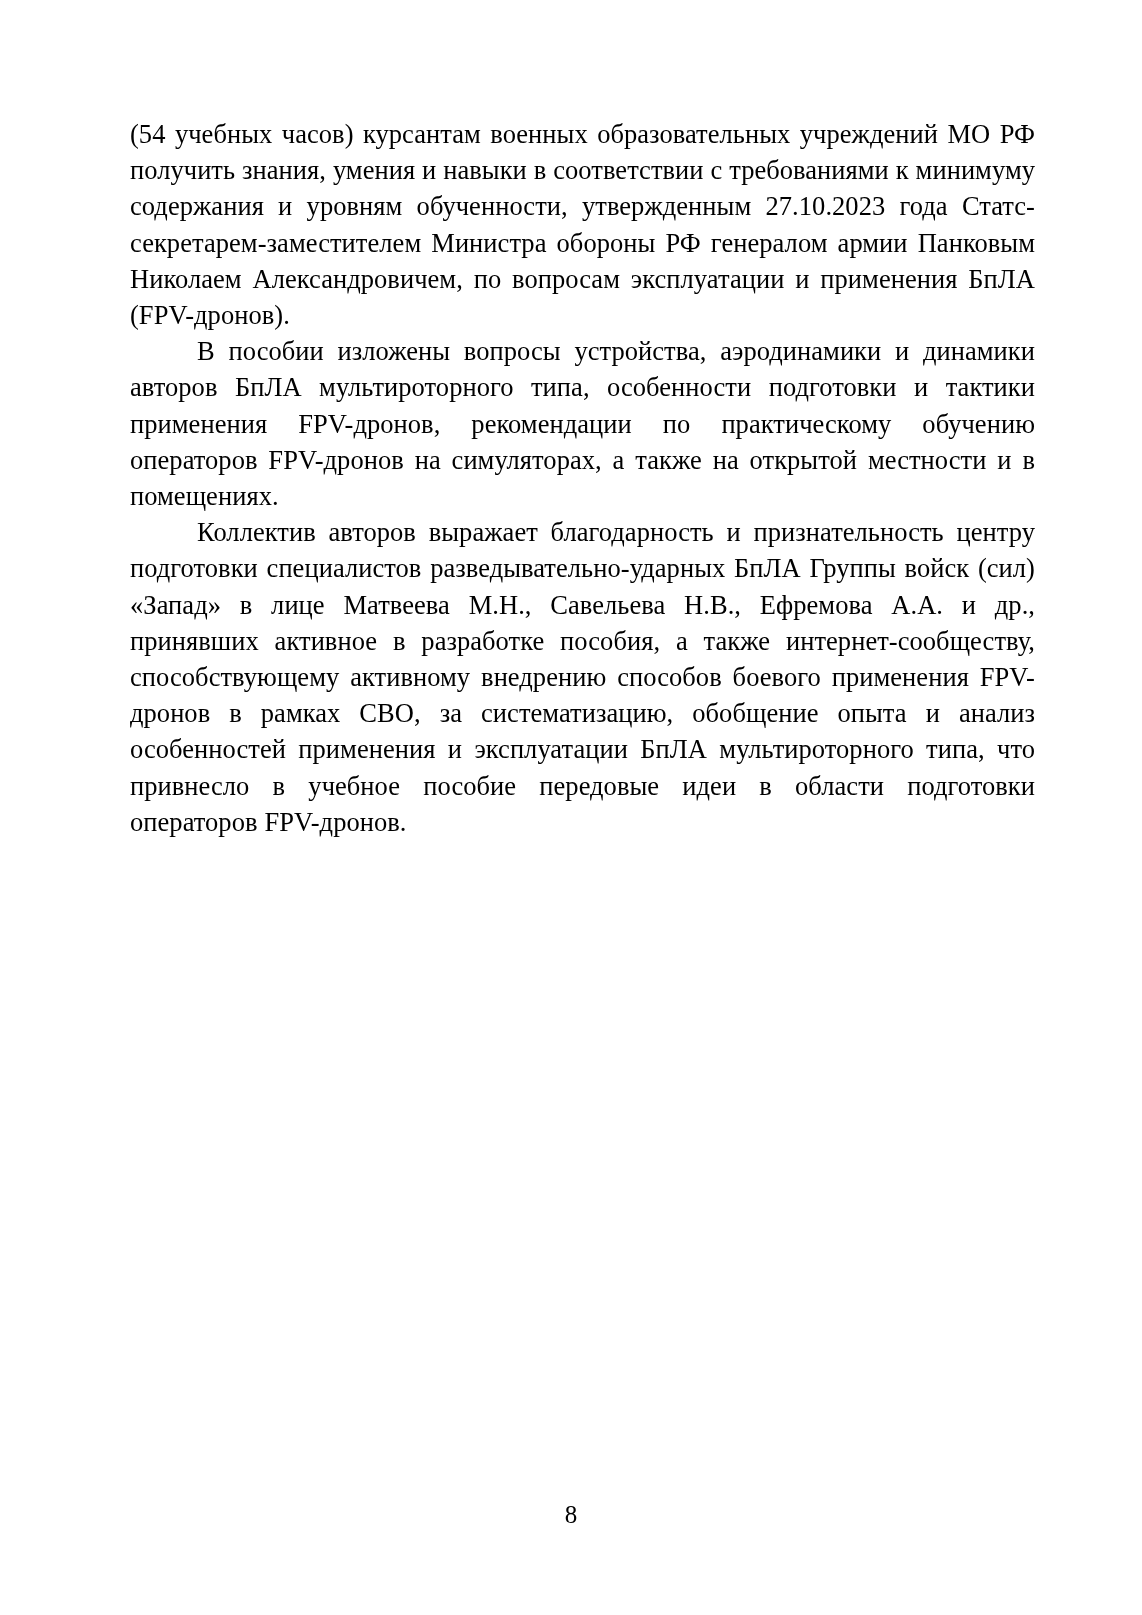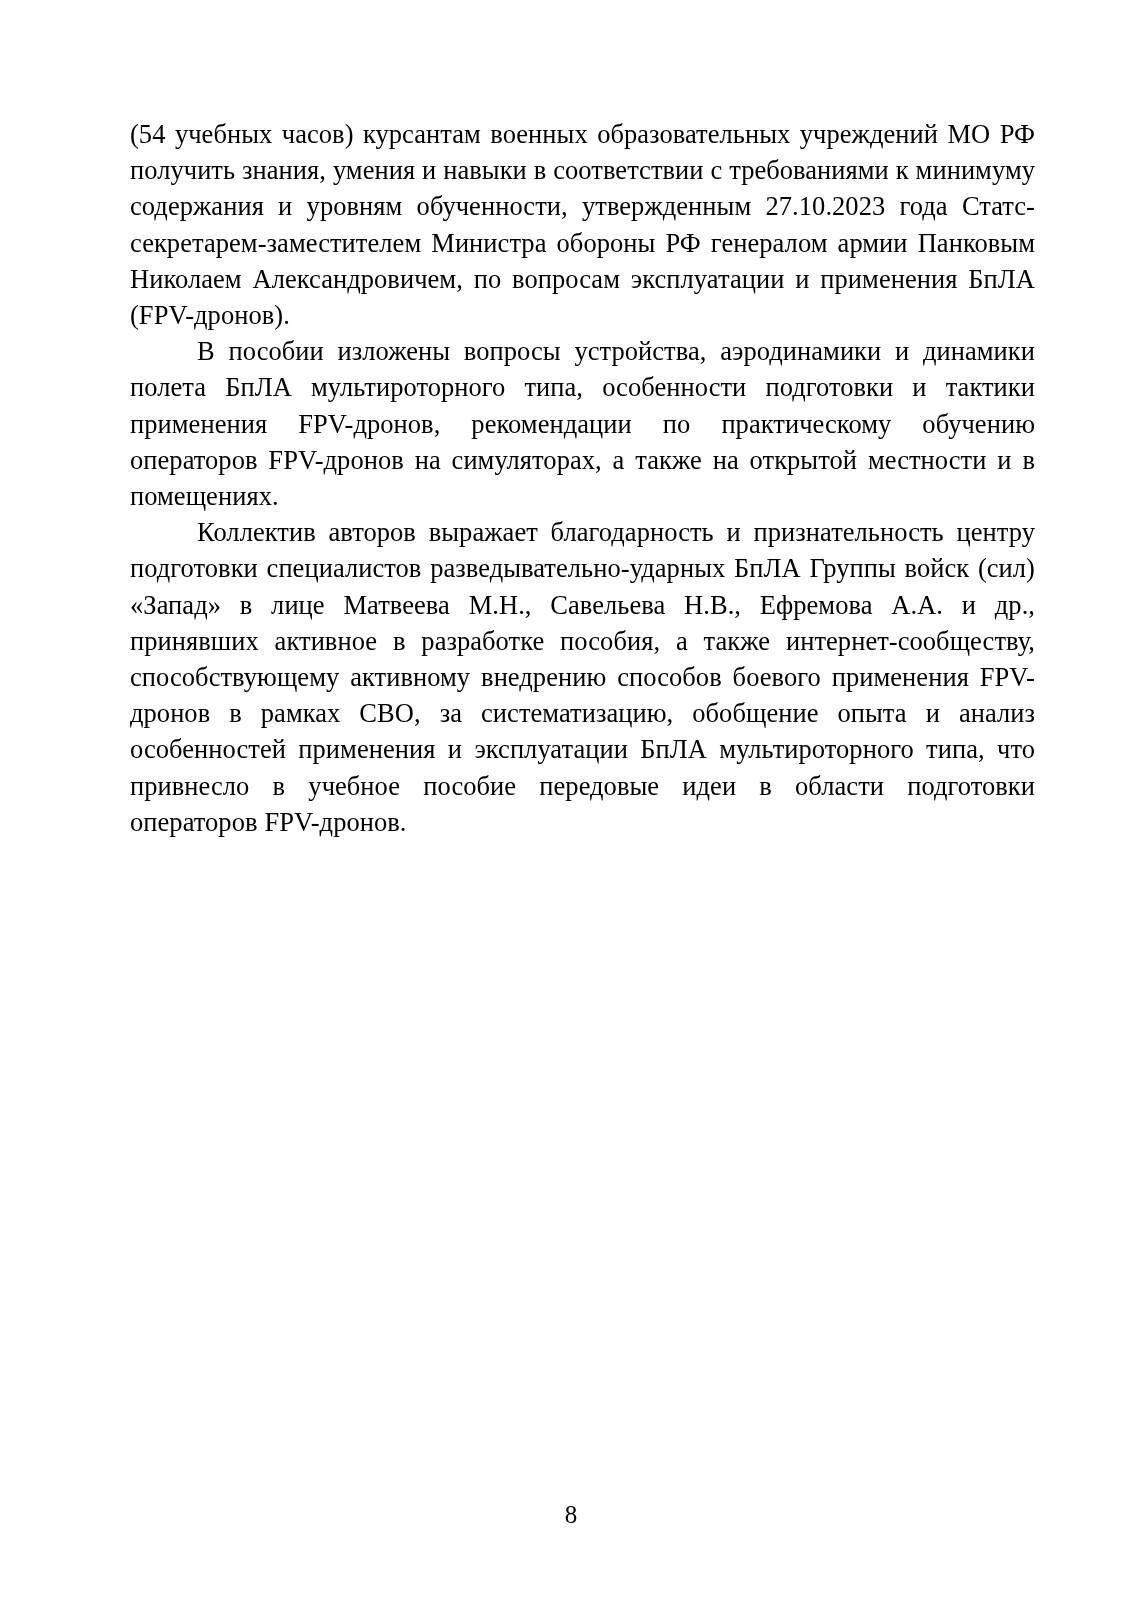--- a/index.html
+++ b/index.html
@@ -59,21 +59,21 @@
 </style>
 </head>
 <body>
 
 <div class="page">
 
   <div class="text-block">
 
     <p class="para no-indent">(54 учебных часов) курсантам военных образовательных учреждений МО РФ получить знания, умения и навыки в соответствии с требованиями к минимуму содержания и уровням обученности, утвержденным 27.10.2023 года Статс-секретарем-заместителем Министра обороны РФ генералом армии Панковым Николаем Александровичем, по вопросам эксплуатации и применения БпЛА (FPV-дронов).</p>
 
-    <p class="para">В пособии изложены вопросы устройства, аэродинамики и динамики полета БпЛА мультироторного типа, особенности подготовки и тактики применения FPV-дронов, рекомендации по практическому обучению операторов FPV-дронов на симуляторах, а также на открытой местности и в помещениях.</p>
+    <p class="para">В пособии изложены вопросы устройства, аэродинамики и динамики авторов БпЛА мультироторного типа, особенности подготовки и тактики применения FPV-дронов, рекомендации по практическому обучению операторов FPV-дронов на симуляторах, а также на открытой местности и в помещениях.</p>
 
     <p class="para">Коллектив авторов выражает благодарность и признательность центру подготовки специалистов разведывательно-ударных БпЛА Группы войск (сил) «Запад» в лице Матвеева М.Н., Савельева Н.В., Ефремова А.А. и др., принявших активное в разработке пособия, а также интернет-сообществу, способствующему активному внедрению способов боевого применения FPV-дронов в рамках СВО, за систематизацию, обобщение опыта и анализ особенностей применения и эксплуатации БпЛА мультироторного типа, что привнесло в учебное пособие передовые идеи в области подготовки операторов FPV-дронов.</p>
 
   </div>
 
   <div class="page-number">8</div>
 
 </div>
 
 </body></html>

